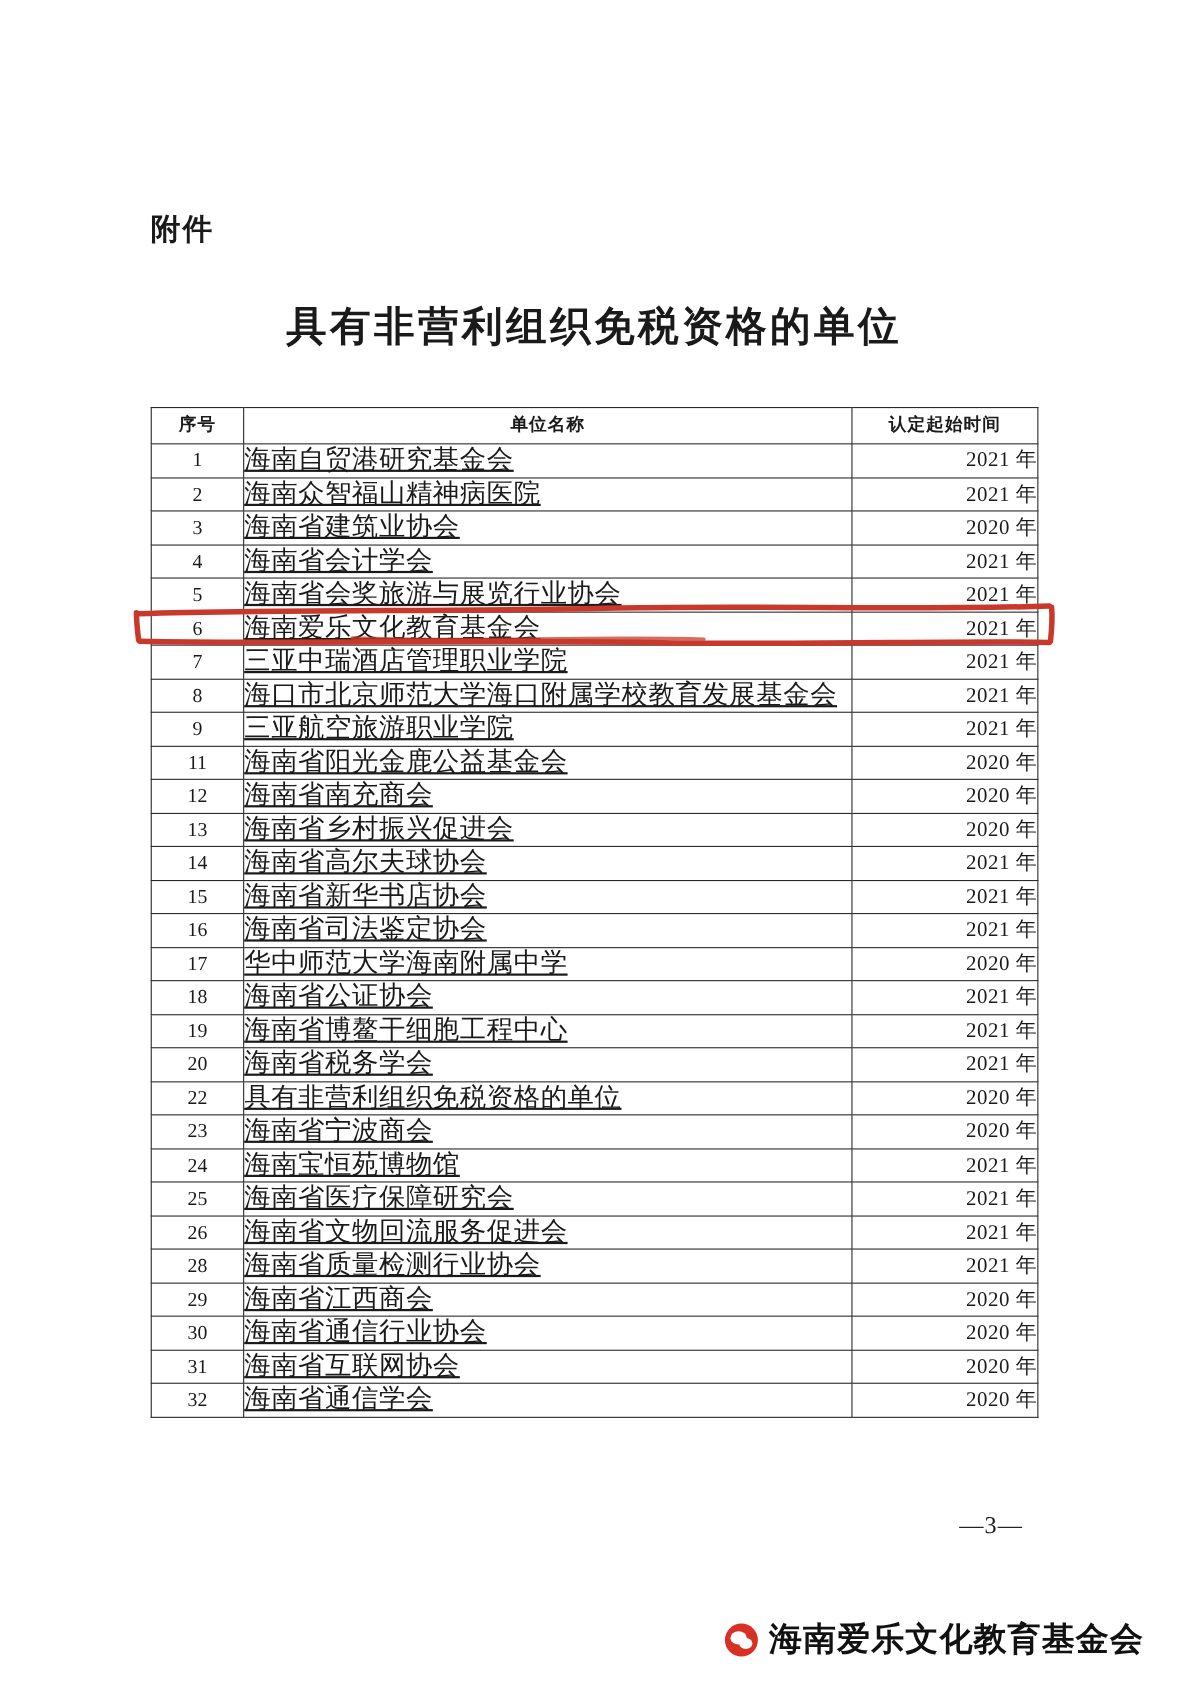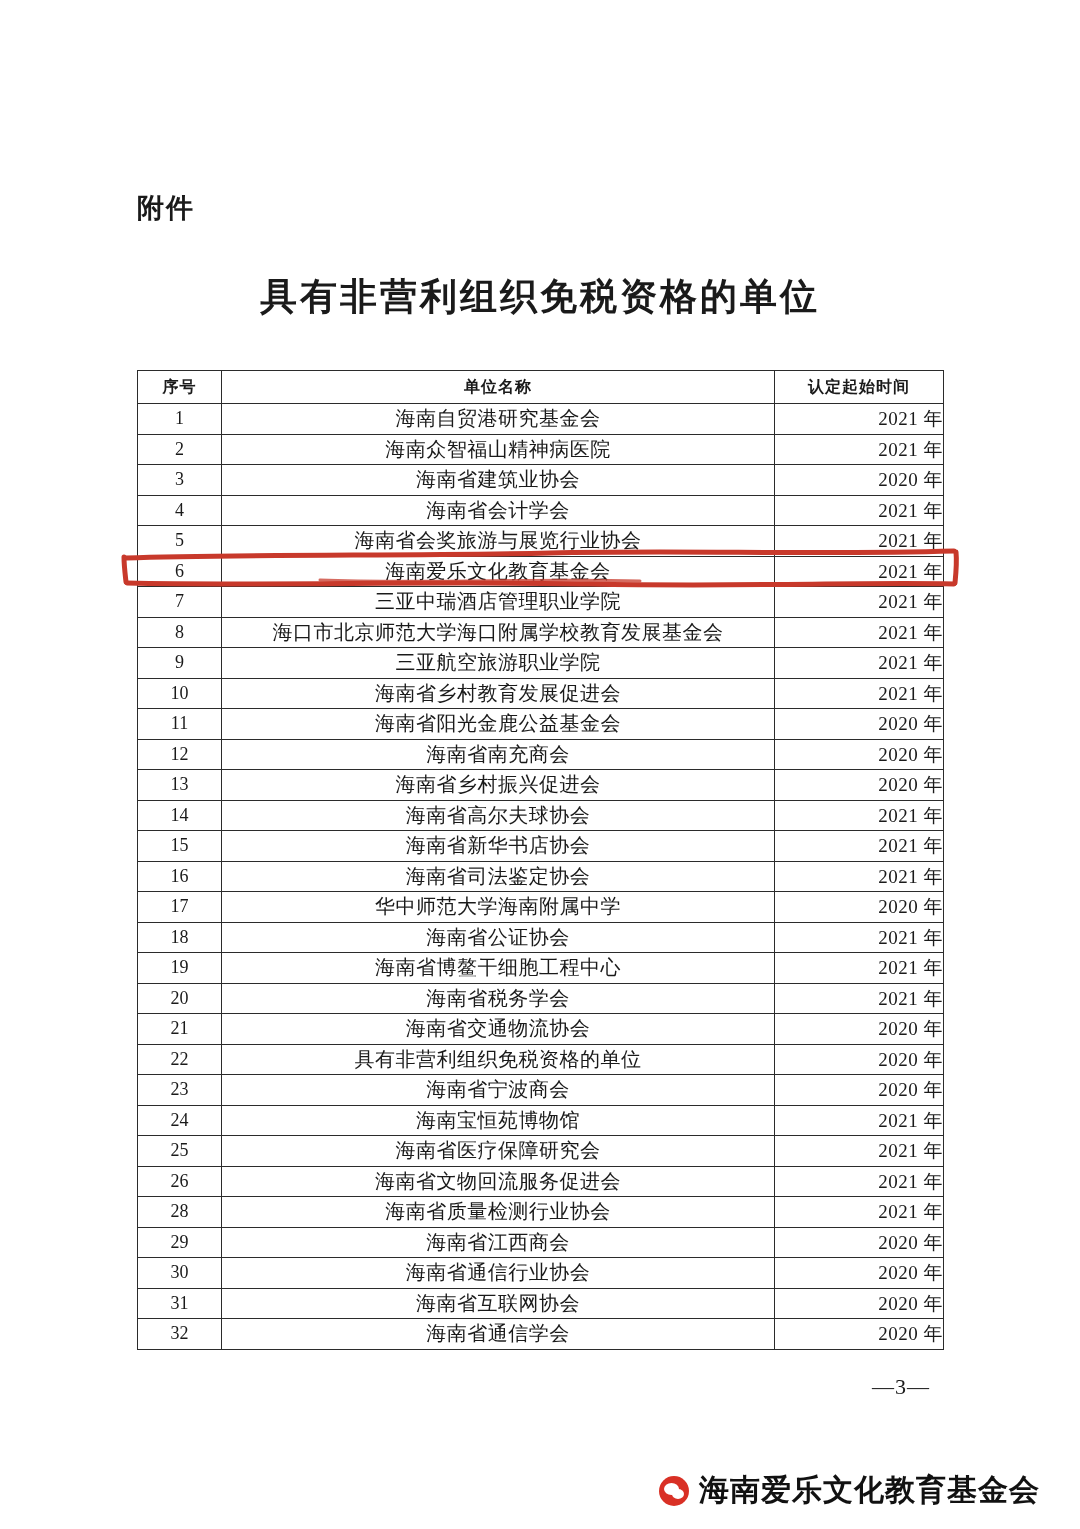--- a/index.html
+++ b/index.html
@@ -76,24 +76,25 @@
     height: 32px;
     line-height: 32px;
   }
 
   td.idx {
     text-align: center;
     font-size: 18px;
     font-family: "Liberation Serif", serif;
   }
   td.name {
-    text-align: center;
+    text-align: left;
     padding-left: 12px;
-    font-size: 20px;
+    font-size: 24px;
     letter-spacing: 0.5px;
+    text-decoration: underline;
   }
   td.date {
     text-align: right;
     font-size: 19px;
     letter-spacing: 0.5px;
   }
 
   
   .highlight-box {
     position: absolute;
@@ -219,25 +220,20 @@
             <td class="idx">8</td>
             <td class="name">海口市北京师范大学海口附属学校教育发展基金会</td>
             <td class="date">2021 年</td>
           </tr>
           <tr>
             <td class="idx">9</td>
             <td class="name">三亚航空旅游职业学院</td>
             <td class="date">2021 年</td>
           </tr>
           <tr>
-            <td class="idx">10</td>
-            <td class="name">海南省乡村教育发展促进会</td>
-            <td class="date">2021 年</td>
-          </tr>
-          <tr>
             <td class="idx">11</td>
             <td class="name">海南省阳光金鹿公益基金会</td>
             <td class="date">2020 年</td>
           </tr>
           <tr>
             <td class="idx">12</td>
             <td class="name">海南省南充商会</td>
             <td class="date">2020 年</td>
           </tr>
           <tr>
@@ -272,25 +268,20 @@
           </tr>
           <tr>
             <td class="idx">19</td>
             <td class="name">海南省博鳌干细胞工程中心</td>
             <td class="date">2021 年</td>
           </tr>
           <tr>
             <td class="idx">20</td>
             <td class="name">海南省税务学会</td>
             <td class="date">2021 年</td>
-          </tr>
-          <tr>
-            <td class="idx">21</td>
-            <td class="name">海南省交通物流协会</td>
-            <td class="date">2020 年</td>
           </tr>
           <tr>
             <td class="idx">22</td>
             <td class="name">具有非营利组织免税资格的单位</td>
             <td class="date">2020 年</td>
           </tr>
           <tr>
             <td class="idx">23</td>
             <td class="name">海南省宁波商会</td>
             <td class="date">2020 年</td>

